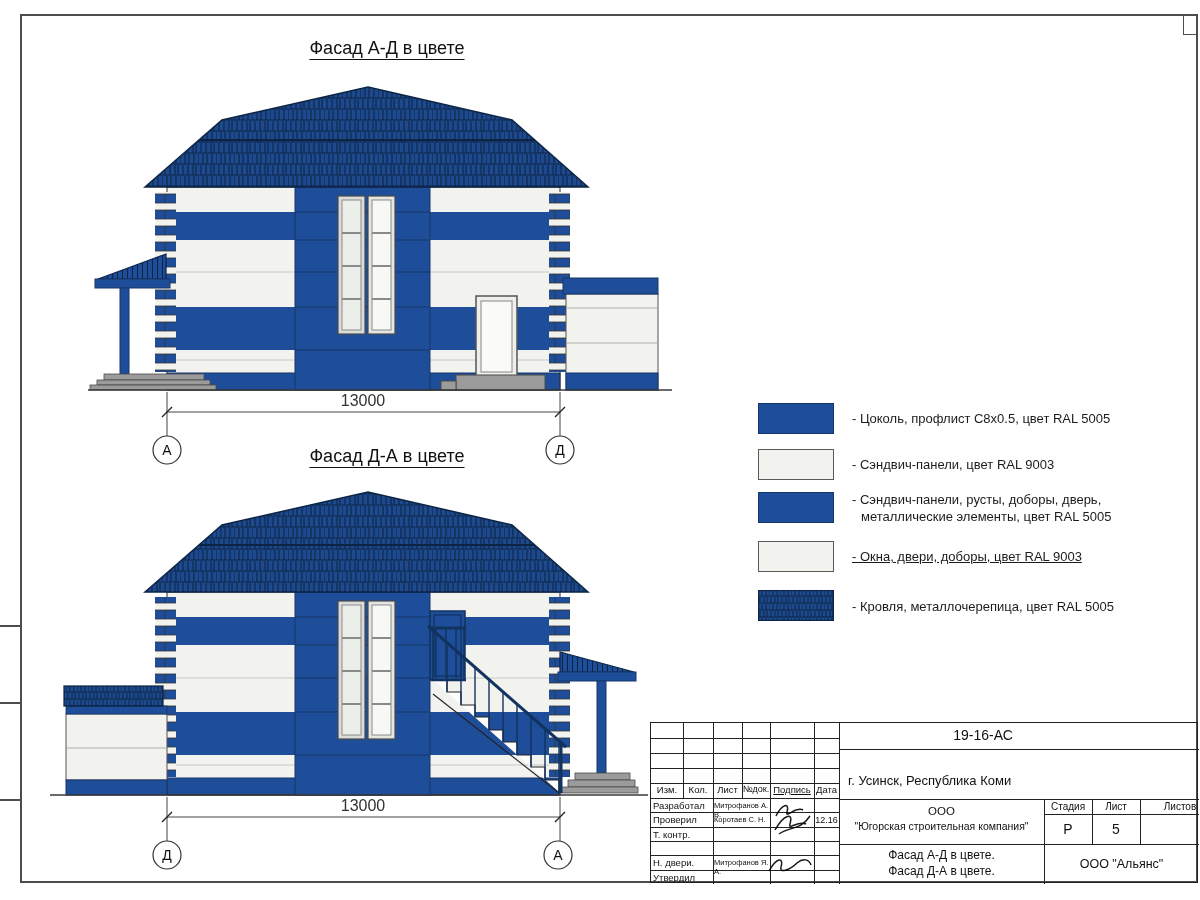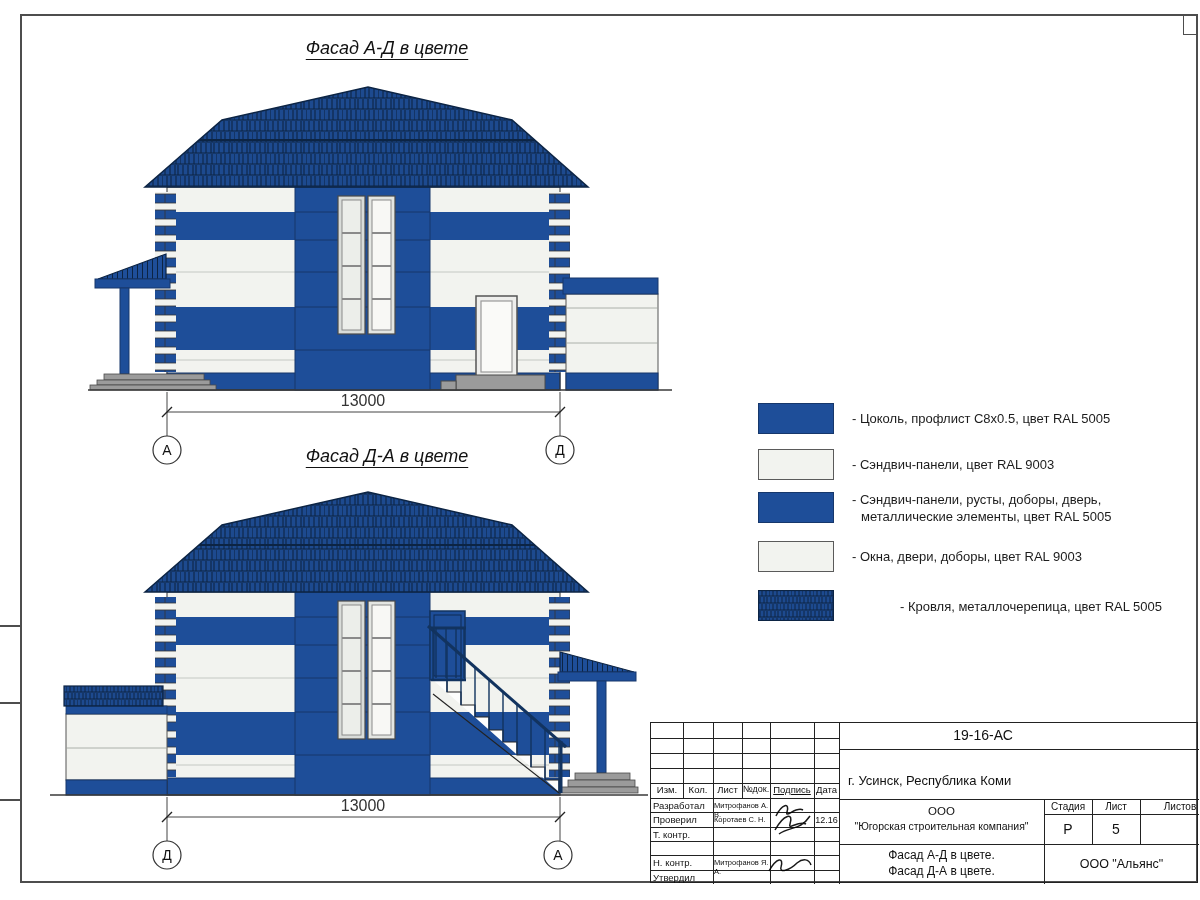--- a/index.html
+++ b/index.html
@@ -1,20 +1,20 @@
 <!DOCTYPE html>
 <html style="--ral5005: #1e4e99; --ral9003: #f2f3ef; --roofbg: #1d4a8f; --roofline: #0c2444; --grey: #9b9b9b; --line: #333333;"><head>
 <meta charset="utf-8">
 <style>
   html,body{margin:0;padding:0;background:#fff;}
   #sheet{position:relative;width:1200px;height:900px;background:#ffffff;overflow:hidden;
          font-family:"Liberation Sans", sans-serif;color:#1a1a1a;}
   .abs{position:absolute;}
   .frameline{position:absolute;background:#4d4d4d;}
-  .facade-title{position:absolute;font-style:italic;font-size:18px;color:#111;
+  .facade-title{position:absolute;font-size:18px;color:#111;
                 text-decoration:underline;text-underline-offset:5px;text-align:center;width:220px;}
   .legend-label{position:absolute;font-size:13px;color:#1c1c1c;white-space:nowrap;}
   .swatch{position:absolute;width:76px;height:31px;box-sizing:border-box;}
   .swatch.blue{background:var(--ral5005);border:1px solid #16376b;}
   .swatch.white{background:var(--ral9003);border:1px solid #5a5a5a;}
   
   #tb{position:absolute;left:650px;top:722px;width:548px;height:161px;border:1.5px solid #222;box-sizing:border-box;}
   .vl{position:absolute;width:1px;background:#222;}
   .hl{position:absolute;height:1px;background:#222;}
   .tbc{position:absolute;overflow:hidden;color:#111;}
@@ -229,26 +229,26 @@
     <div class="legend-label" style="left:852px;top:411px;">- Цоколь, профлист С8х0.5, цвет RAL 5005</div>
 
     <div class="swatch white" style="left:758px;top:449px;"></div>
     <div class="legend-label" style="left:852px;top:457px;">- Сэндвич-панели, цвет RAL 9003</div>
 
     <div class="swatch blue" style="left:758px;top:492px;"></div>
     <div class="legend-label" style="left:852px;top:492px;">- Сэндвич-панели, русты, доборы, дверь,</div>
     <div class="legend-label" style="left:861px;top:509px;">металлические элементы, цвет RAL 5005</div>
 
     <div class="swatch white" style="left:758px;top:541px;"></div>
-    <div class="legend-label" style="left:852px;top:549px;">- Окна, двери, доборы, цвет RAL 9003</div>
+    <div class="legend-label" style="left:852px;top:549px;text-decoration:underline;">- Окна, двери, доборы, цвет RAL 9003</div>
 
     <svg class="abs" style="left:758px;top:590px;" width="76" height="31" viewBox="0 0 76 31">
       <rect x="0.5" y="0.5" width="75" height="30" fill="url(#rooftile-sm)" stroke="#0c2444" stroke-width="1.2"></rect>
     </svg>
-    <div class="legend-label" style="left:852px;top:599px;margin-left:48px;">- Кровля, металлочерепица, цвет RAL 5005</div>
+    <div class="legend-label" style="left:852px;top:599px;">- Кровля, металлочерепица, цвет RAL 5005</div>
   </div>
 
   <div id="tb">
 
     <div class="vl" style="left:188px;top:0;height:161px;"></div>
     <div class="hl" style="left:0;top:15px;width:188px;"></div>
     <div class="hl" style="left:0;top:30px;width:188px;"></div>
     <div class="hl" style="left:0;top:45px;width:188px;"></div>
     <div class="hl" style="left:0;top:60px;width:188px;"></div>
     <div class="hl" style="left:0;top:75px;width:188px;"></div>
@@ -273,21 +273,21 @@
     <div class="tbc c" style="left:0;top:61px;width:32px;font-size:9.5px;">Изм.</div>
     <div class="tbc c" style="left:32px;top:61px;width:30px;font-size:9.5px;">Кол.</div>
     <div class="tbc c" style="left:62px;top:61px;width:29px;font-size:9.5px;">Лист</div>
     <div class="tbc c" style="left:91px;top:61px;width:28px;font-size:9px;">№док.</div>
     <div class="tbc c" style="left:119px;top:61px;width:44px;font-size:9.5px;text-decoration:underline;">Подпись</div>
     <div class="tbc c" style="left:163px;top:61px;width:25px;font-size:9.5px;">Дата</div>
 
     <div class="tbc" style="left:2px;top:77px;width:60px;font-size:9.5px;">Разработал</div>
     <div class="tbc" style="left:2px;top:91px;width:60px;font-size:9.5px;">Проверил</div>
     <div class="tbc" style="left:2px;top:106px;width:60px;font-size:9.5px;">Т. контр.</div>
-    <div class="tbc" style="left:2px;top:134px;width:60px;font-size:9.5px;">Н. контр.</div>
+    <div class="tbc" style="left:2px;top:134px;width:60px;font-size:9.5px;">Н. двери.</div>
     <div class="tbc" style="left:2px;top:149px;width:60px;font-size:9.5px;">Утвердил</div>
 
     <div class="tbc" style="left:63px;top:78px;width:56px;font-size:7.5px;">Митрофанов А. В.</div>
     <div class="tbc" style="left:63px;top:92px;width:56px;font-size:7.5px;">Коротаев С. Н.</div>
     <div class="tbc" style="left:63px;top:135px;width:56px;font-size:7.5px;">Митрофанов Я. А.</div>
 
     <div class="tbc c" style="left:163px;top:92px;width:25px;font-size:9px;">12.16</div>
 
     <svg class="abs" style="left:121px;top:77px;" width="42" height="40" viewBox="0 0 42 40">
       <path d="M4 16 C10 4 18 2 15 12 C13 19 24 6 31 10 M3 30 C12 14 22 12 18 24 C16 31 26 20 34 24 M7 34 C18 26 28 31 38 16" fill="none" stroke="#000" stroke-width="1.5" opacity="0.9"></path>

